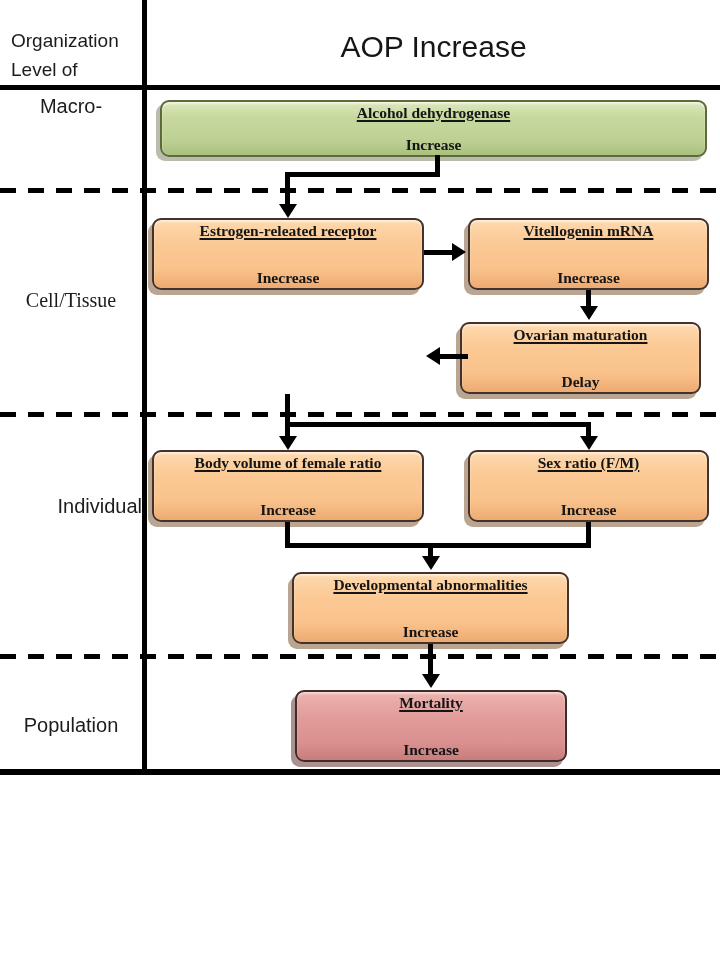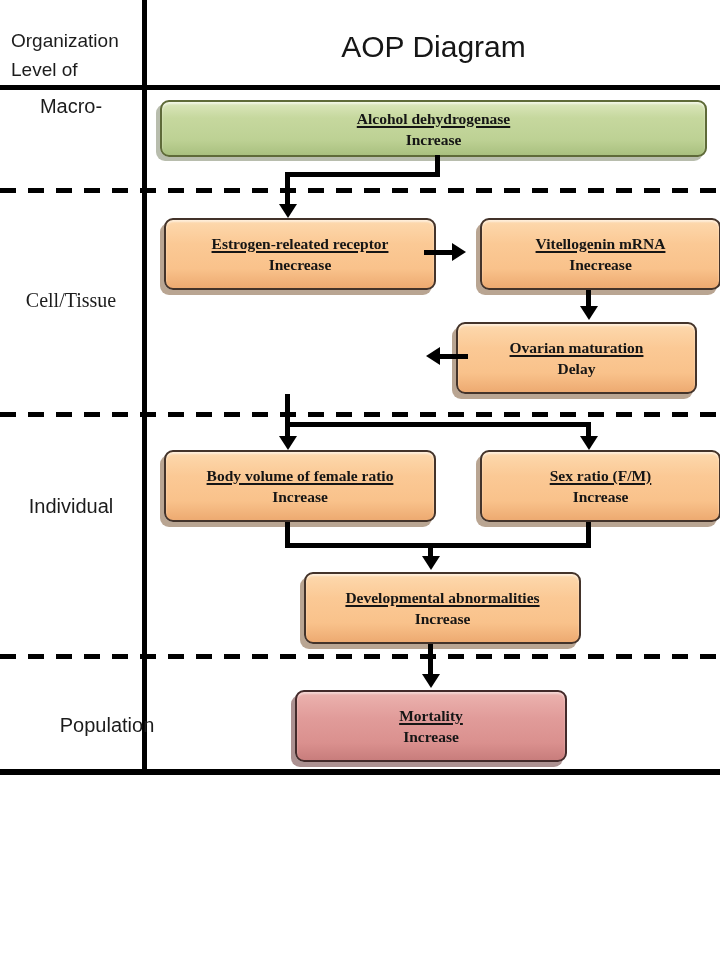--- a/index.html
+++ b/index.html
@@ -26,52 +26,51 @@
   .aop-title {
     position:absolute; left:147px; top:30px; width:573px; text-align:center;
     font-size:30px; color:#161616;
   }
   .lvl-label {
     position:absolute; left:0; width:142px; text-align:center;
     font-size:20px; line-height:28px; color:#1c1c1c;
   }
   .lvl-macro { top:92px; }
   .lvl-cell  { top:286px;font-family:Liberation Serif, serif; }
-  .lvl-ind   { top:492px; }
-  .lvl-pop   { top:711px;padding-left:36px; }
+  .lvl-ind   { top:492px;text-align:right; }
+  .lvl-pop   { top:711px; }
 
   
   .node {
     position:absolute; border:2px solid; border-radius:9px;
-    display:flex; flex-direction:column; justify-content:center; align-items:center;
+    display:flex; flex-direction:column; justify-content:space-between; align-items:center;
     text-align:center; font-family:"Liberation Serif", serif; font-weight:bold;
     font-size:15.5px; line-height:21px; color:#151515;
   }
   .node .t { text-decoration:underline; text-decoration-thickness:1.5px; text-underline-offset:2px; }
   .green {
     background:linear-gradient(#dce7bd, #c6d89e 30%, #bdd194 72%, #a9c07f);
     border-color:#5e6a38;
     box-shadow:-4px 4px 0 rgba(125,135,105,.55), inset 0 2px 2px rgba(255,255,255,.6);
   }
   .orange {
     background:linear-gradient(#fdd9ae, #fbc995 35%, #f9c28b 72%, #edaa71);
     border-color:#43332a;
     box-shadow:-4px 5px 0 rgba(138,105,73,.6), inset 0 2px 2px rgba(255,255,255,.55);
-    margin-left:12px;
   }
   .pink {
     background:linear-gradient(#ecb3af, #e19c9a 38%, #da908e 75%, #c87d7c);
     border-color:#432a2a;
     box-shadow:-4px 5px 0 rgba(128,86,86,.65), inset 0 2px 2px rgba(255,255,255,.45);
   }
   .n-adh  { left:160px; top:100px; width:543px; height:53px; }
   .n-err  { left:152px; top:218px; width:268px; height:68px; }
   .n-vtgm { left:468px; top:218px; width:237px; height:68px; }
   .n-vtg  { left:152px; top:322px; width:268px; height:68px; }
-  .n-ovr  { left:444px; top:322px; width:237px; height:68px; }
+  .n-ovr  { left:460px; top:322px; width:237px; height:68px; }
   .n-bdy  { left:152px; top:450px; width:268px; height:68px; }
   .n-sex  { left:468px; top:450px; width:237px; height:68px; }
   .n-dev  { left:292px; top:572px; width:273px; height:68px; }
   .n-mor  { left:295px; top:690px; width:268px; height:68px; }
 
   
   .vline,.hline { position:absolute; background:#000; }
   .vline { width:5px; } .hline { height:5px; }
   .head { position:absolute; width:0; height:0; }
   .head.down  { border-left:9px solid transparent; border-right:9px solid transparent; border-top:14px solid #000; }
@@ -87,21 +86,21 @@
   <div class="h-header"></div>
   <div class="dashed dash-1"></div>
   <div class="dashed dash-2"></div>
   <div class="dashed dash-3"></div>
   <div class="h-bottom"></div>
 
   <div class="left-title">
     <div>Organization</div>
     <div>Level of</div>
   </div>
-  <div class="aop-title">AOP Diagram</div>
+  <div class="aop-title">AOP Increase</div>
 
   <div class="lvl-label lvl-macro">
     <div>Macro-</div>
   </div>
   <div class="lvl-label lvl-cell">Cell/Tissue</div>
   <div class="lvl-label lvl-ind">Individual</div>
   <div class="lvl-label lvl-pop">Population</div>
 
   <div class="node green n-adh">
     <span class="t">Alcohol dehydrogenase</span>

